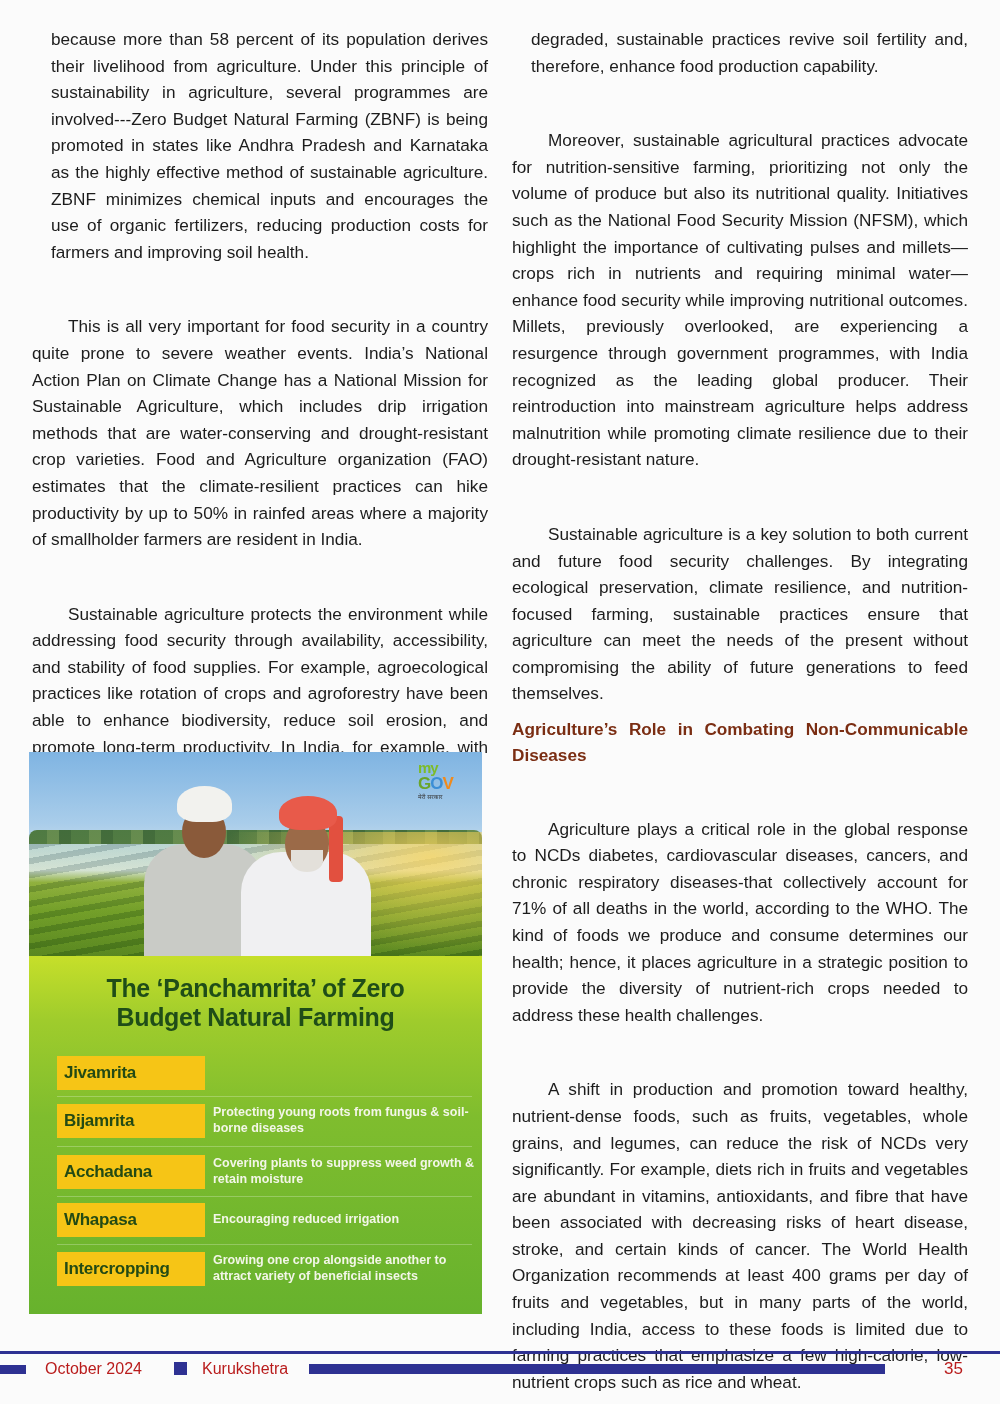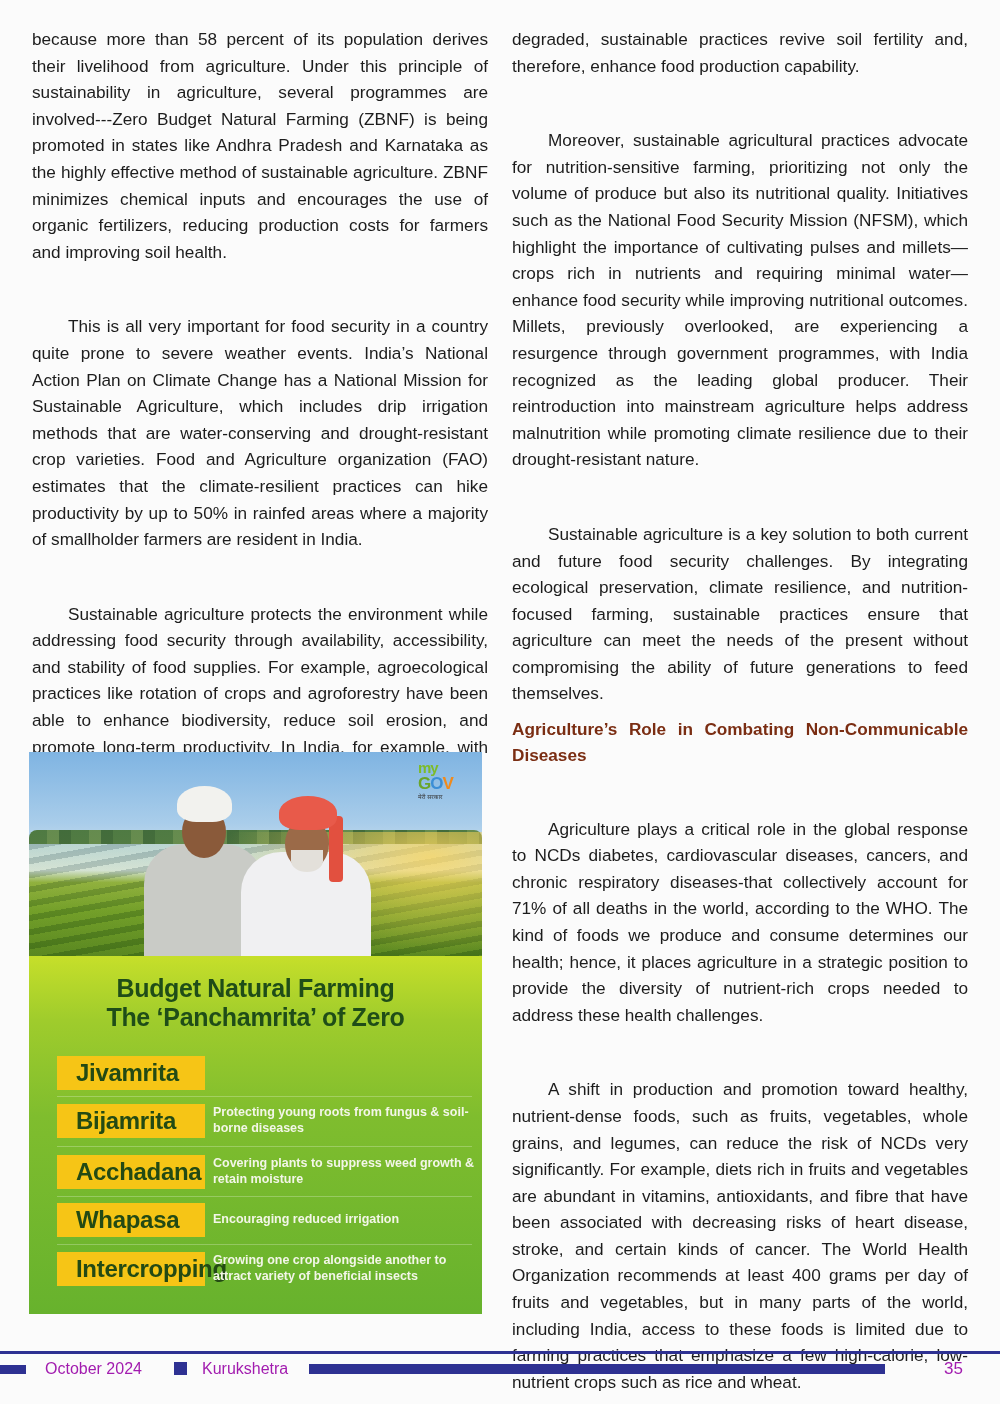--- a/index.html
+++ b/index.html
@@ -11,21 +11,21 @@
     }
     .col {
       position: absolute; top: 26px;
       font-size: 17.2px; line-height: 26.6px;
       text-align: justify;
     }
     .col-left { left: 32px; width: 456px; }
     .col-right { left: 512px; width: 456px; top: 26px; }
     .col p { margin: 0 0 8.5px 0; }
     .col p.indent { text-indent: 36px; margin-top: 48px; }
-    .col p.cont { text-indent: 0; }
+    .col p.cont { text-indent: 0; margin-left: 19px; }
     .heading {
       color: #7a2d12; font-weight: bold; font-size: 17.2px;
       line-height: 26px; margin: 0 0 20px 0; text-align: justify;
     }
 
     
     .infographic {
       position: absolute; left: 29px; top: 752px; width: 453px; height: 562px;
       overflow: hidden; background: #62b22c;
     }
@@ -86,40 +86,40 @@
     .panel-title {
       position: absolute; left: 0; top: 18px; width: 453px; text-align: center;
       font-weight: bold; font-size: 25px; line-height: 29px; color: #1f4d18;
       letter-spacing: -0.3px;
     }
     .item {
       position: absolute; left: 28px; width: 420px; height: 34px;
     }
     .item .tag {
       position: absolute; left: 0; top: 0; width: 148px; height: 34px;
-      background: #f6c516; color: #234a14; font-weight: bold; font-size: 24px;
-      line-height: 34px; padding-left: 19px; box-sizing: border-box;
+      background: #f6c516; color: #234a14; font-weight: bold; font-size: 17px;
+      line-height: 34px; padding-left: 7px; box-sizing: border-box;
       letter-spacing: -0.3px; white-space: nowrap;
     }
     .item .desc {
       position: absolute; left: 156px; top: 1px; width: 266px;
       color: #f3f6e8; font-weight: bold; font-size: 12.5px; line-height: 15.5px;
     }
     .item .desc.single { top: 9px; }
     .item-sep {
       position: absolute; left: 28px; width: 415px; height: 1px; background: rgba(255,255,255,0.25);
     }
 
     
     .footer-line {
       position: absolute; left: 0; top: 1351px; width: 1000px; height: 3px; background: #2e3192;
     }
     .footer {
       position: absolute; left: 0; top: 1358px; width: 868px; height: 22px;
-      font-size: 16px; line-height: 22px; color: #a21caf;
+      font-size: 16px; line-height: 22px; color: #b91c1c;
     }
     .footer .blk1 { position: absolute; left: 0; top: 7px; width: 26px; height: 9px; background: #2e3192; }
     .footer .date { position: absolute; left: 45px; top: 0; }
     .footer .sq { position: absolute; left: 174px; top: 4px; width: 13px; height: 13px; background: #2e3192; }
     .footer .mag { position: absolute; left: 202px; top: 0; text-align: center; }
     .footer .bar { position: absolute; left: 309px; top: 6px; width: 576px; height: 10px; background: #2e3192; }
     .footer .page { position: absolute; left: 944px; top: 0; font-size: 17px; }
   </style>
 </head>
 <body>
@@ -149,22 +149,22 @@
     </div>
     <div class="mygov">
       <div class="my">my</div>
       <div class="gov"><span class="g">G</span><span class="o">O</span><span class="v">V</span></div>
       <div class="sub">मेरी सरकार</div>
     </div>
   </div>
 
   <div class="panel">
     <div class="panel-title">
+      <div>The ‘Panchamrita’ of Zero</div>
       <div>Budget Natural Farming</div>
-      <div>The ‘Panchamrita’ of Zero</div>
     </div>
 
     <div class="item" style="top:100px">
       <div class="tag">Jivamrita</div>
     </div>
     <div class="item-sep" style="top:140px"></div>
 
     <div class="item" style="top:148px">
       <div class="tag">Bijamrita</div>
       <div class="desc">Protecting young roots from fungus &amp; soil-borne diseases</div>

